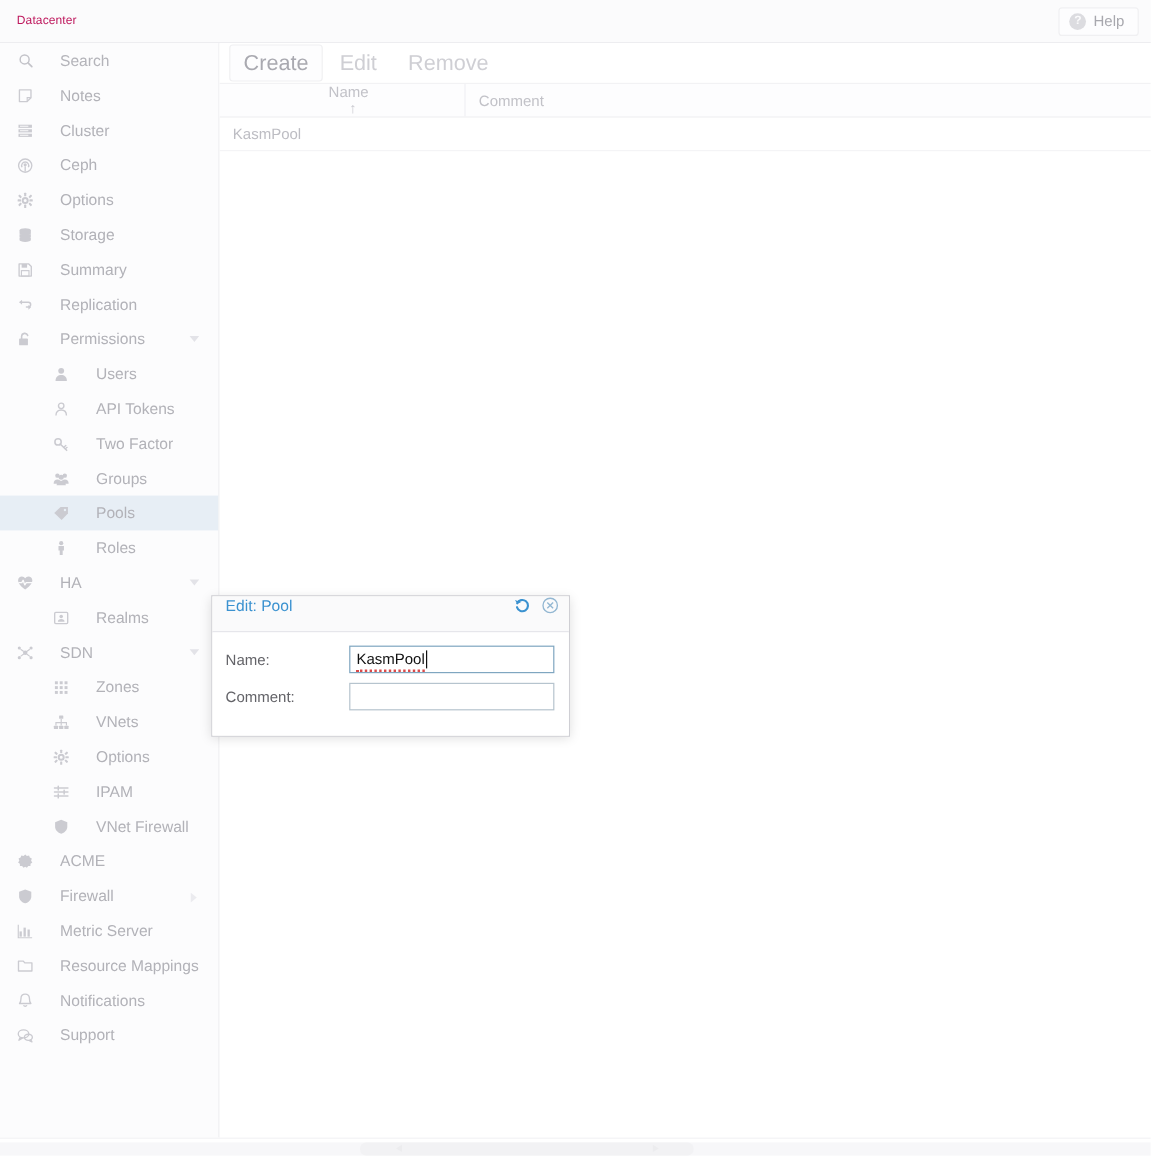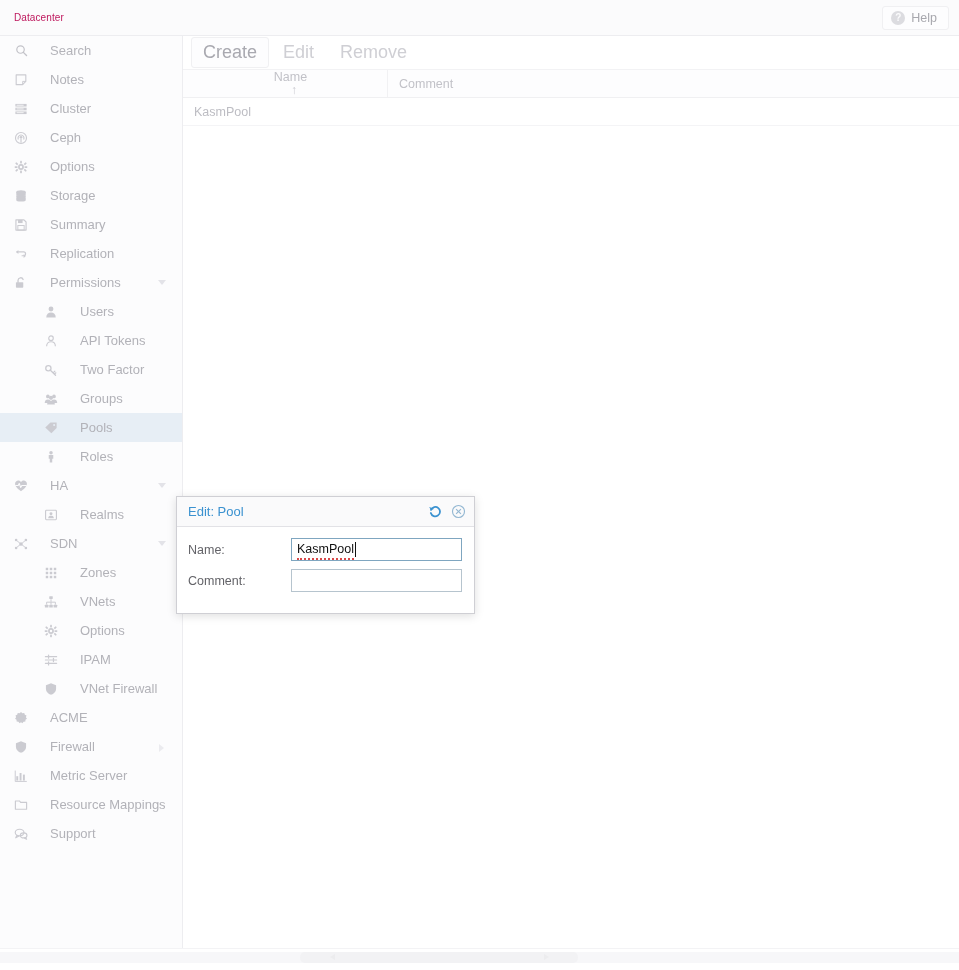--- a/index.html
+++ b/index.html
@@ -229,21 +229,21 @@
     position: absolute;
     left: 176px; top: 496px;
     width: 299px;
     background: #ffffff;
     border: 1px solid #cfcfd4;
     box-shadow: 0 2px 9px rgba(0,0,0,0.13);
   }
   .modal-header {
     height: 30px;
     display: flex;
-    align-items: center;
+    align-items: flex-start;
     padding: 0 8px 0 11px;
     background: #fafafb;
     border-bottom: 1px solid #e2e2e6;
   }
   .modal-title {
     font-size: 13px;
     color: #3b92d0;
     font-weight: normal;
   }
   .modal-tools {
@@ -645,20 +645,29 @@
           </span>
           <span class="nav-label">Metric Server</span>
         </div>
         <div class="nav-row">
           <span class="nav-ico">
             <svg width="14" height="14" viewBox="0 0 16 16">
               <path d="M1.6 3.4 H6.2 L7.6 5.0 H14.4 V12.8 H1.6 Z" fill="none" stroke="#cbcbd1" stroke-width="1.3" stroke-linejoin="round"></path>
             </svg>
           </span>
           <span class="nav-label">Resource Mappings</span>
+        </div>
+        <div class="nav-row">
+          <span class="nav-ico">
+            <svg width="14" height="14" viewBox="0 0 16 16">
+              <path d="M8 1.6 C5.6 1.6 4.0 3.3 4.0 5.6 C4.0 9.2 2.6 10.6 2.6 10.6 H13.4 C13.4 10.6 12.0 9.2 12.0 5.6 C12.0 3.3 10.4 1.6 8 1.6 Z" fill="none" stroke="#cbcbd1" stroke-width="1.3" stroke-linejoin="round"></path>
+              <path d="M6.4 12.2 A1.8 1.8 0 0 0 9.6 12.2" fill="none" stroke="#cbcbd1" stroke-width="1.3"></path>
+            </svg>
+          </span>
+          <span class="nav-label">Notifications</span>
         </div>
         <div class="nav-row">
           <span class="nav-ico">
             <svg width="14" height="14" viewBox="0 0 16 16">
               <ellipse cx="6.4" cy="6.4" rx="5.0" ry="3.8" fill="none" stroke="#cbcbd1" stroke-width="1.3"></ellipse>
               <path d="M3.4 9.4 L2.0 12.4 L5.6 10.2" fill="none" stroke="#cbcbd1" stroke-width="1.3" stroke-linejoin="round"></path>
               <ellipse cx="11.0" cy="9.6" rx="3.8" ry="2.9" fill="none" stroke="#cbcbd1" stroke-width="1.3"></ellipse>
               <path d="M13.2 11.8 L14.4 14.0 L11.6 12.5" fill="none" stroke="#cbcbd1" stroke-width="1.3" stroke-linejoin="round"></path>
             </svg>
           </span>

